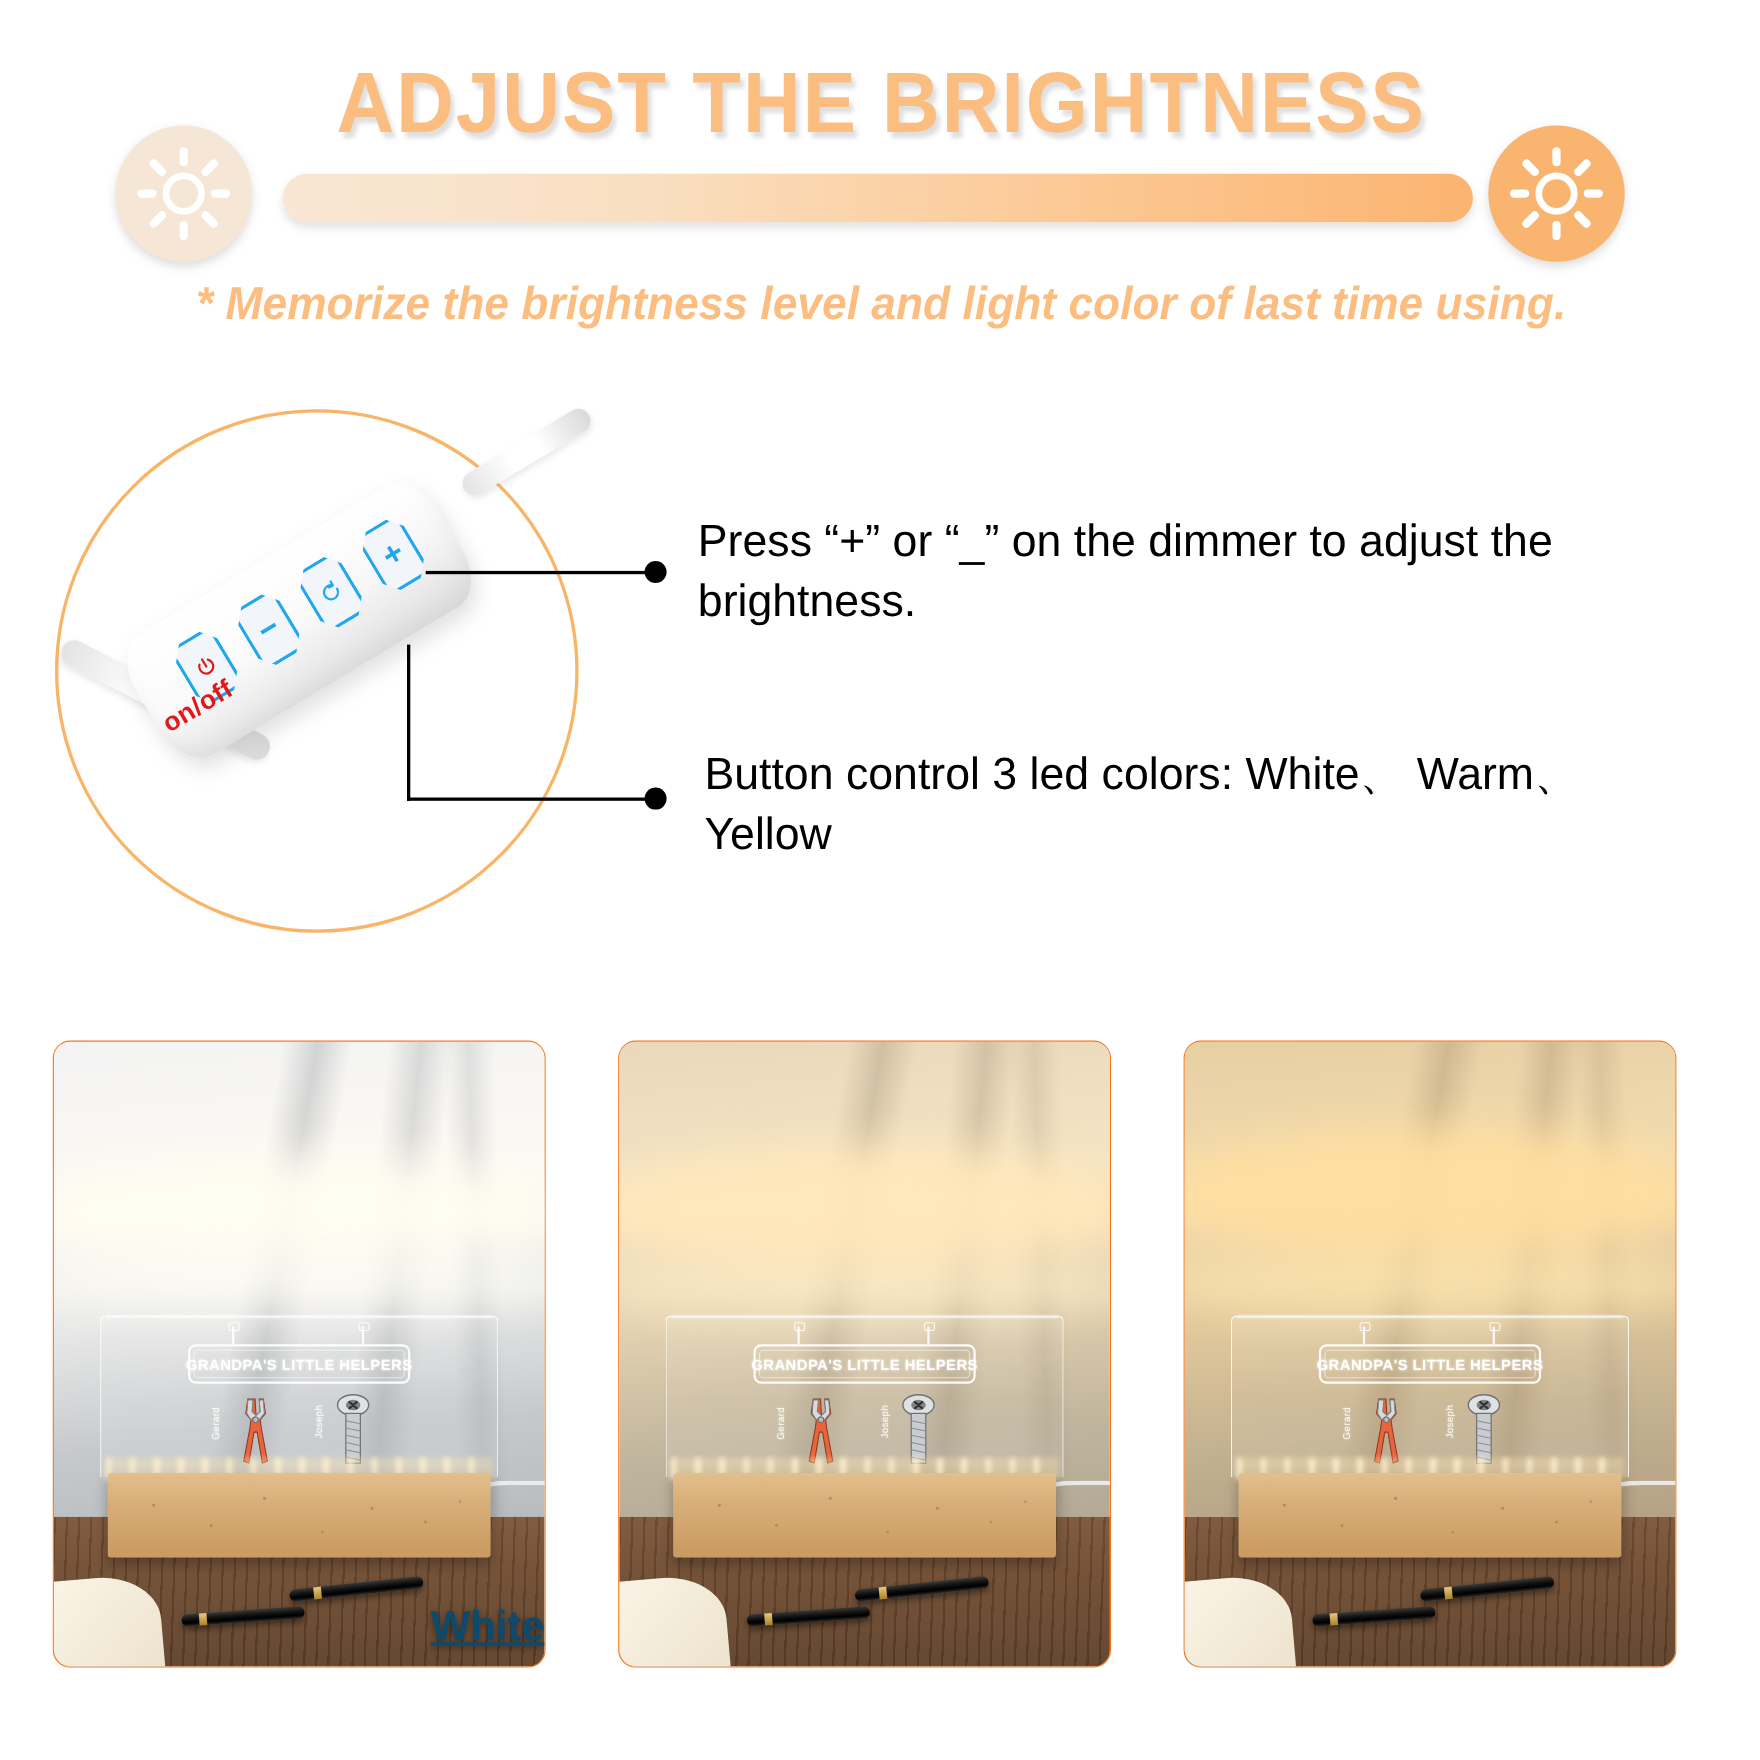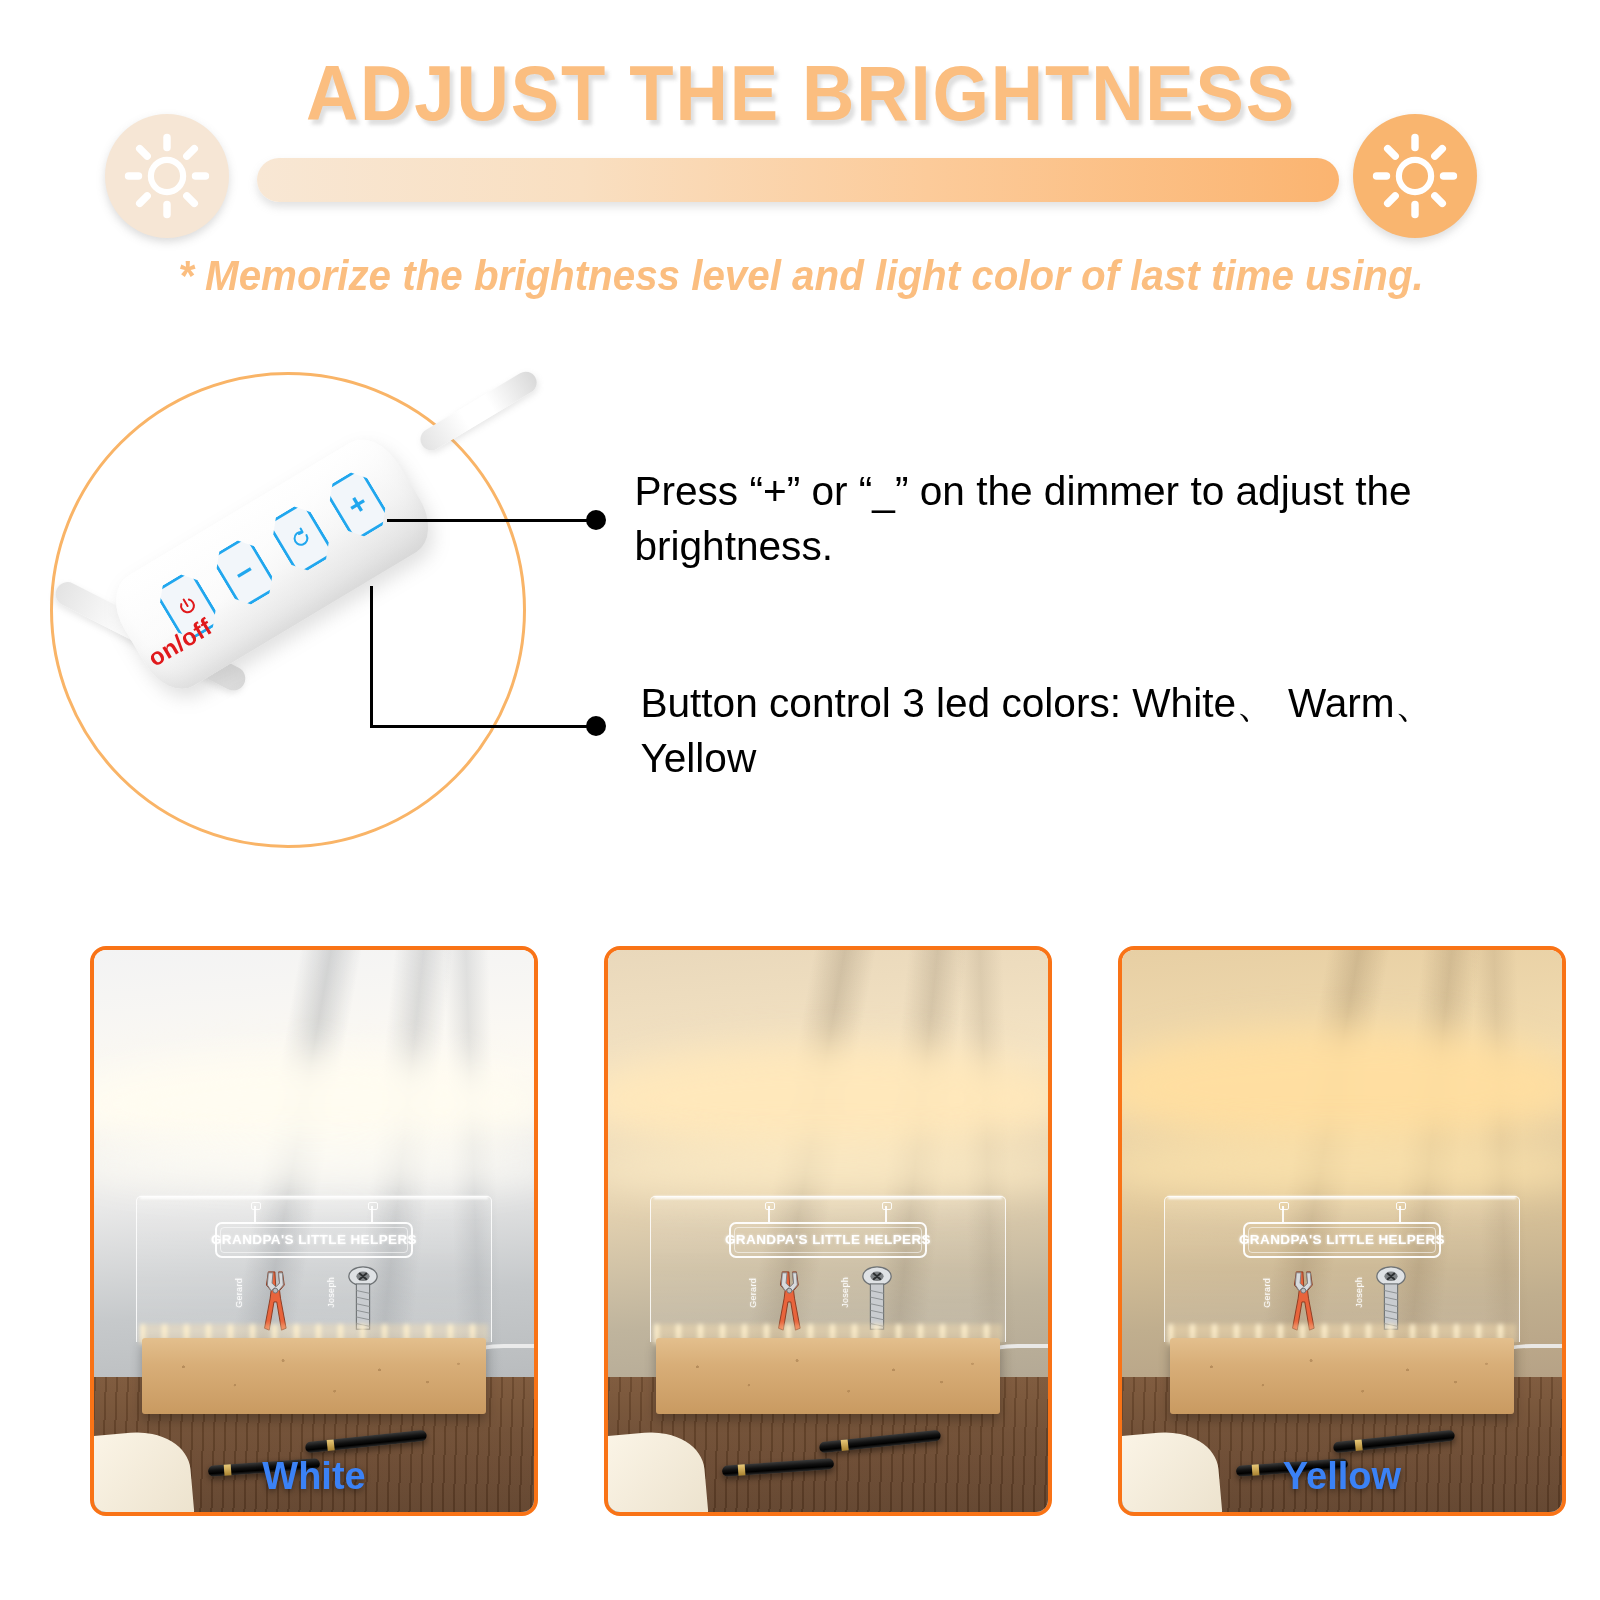--- a/index.html
+++ b/index.html
@@ -188,25 +188,24 @@
   .tb1 { left: 630px; top: 464px; width: 880px; }
   .tb2 { left: 636px; top: 676px; width: 880px; }
 
   
   .cards { position: absolute; left: 0; top: 0; width:1600px; height:1600px; }
   .card {
     position: absolute;
     top: 946px;
     width: 448px;
     height: 570px;
-    border: 4px solid #f97316;
+    border: 1px solid #f97316;
     border-radius: 16px;
     box-sizing: border-box;
     overflow: hidden;
-    margin-left: 42px;
   }
   .card.c1 { left: 48px; }
   .card.c2 { left: 562px; }
   .card.c3 { left: 1076px; }
 
   .scene { position: absolute; inset: 0; }
   
   .wall {
     position: absolute;
     left: 0; top: 0; width: 100%; height: 76%;
@@ -362,27 +361,28 @@
     position: absolute;
     right: -2%; bottom: 22%;
     width: 22%; height: 40px;
     border-top: 4px solid rgba(240,240,240,0.9);
     border-radius: 60% 0 0 0;
   }
   .card-label {
     position: absolute;
     left: 0; bottom: 14px;
     width: 100%;
-    text-align: center;
+    text-align: right;
     font-family: "Liberation Sans", sans-serif;
     font-size: 38px;
     font-weight: bold;
-    color: #3b82f6;
+    color: #0c4a6e;
     text-shadow: 0 2px 6px rgba(0,0,0,0.45);
     z-index: 6;
+    text-decoration: underline;
   }
 </style>
 </head>
 <body>
 
 <div class="header-zone">
 
   <div class="title">ADJUST THE BRIGHTNESS</div>
 
   <div class="sun-badge dim">
@@ -638,16 +638,15 @@
       <div class="base">
           <div class="specks"></div>
         </div>
       <div class="pen pen-a">
           <div class="gold" style="left:16px;"></div>
         </div>
       <div class="pen pen-b">
           <div class="gold" style="left:22px;"></div>
         </div>
     </div>
-    <div class="card-label">Yellow</div>
   </div>
 
 </div>
 
 </body></html>

